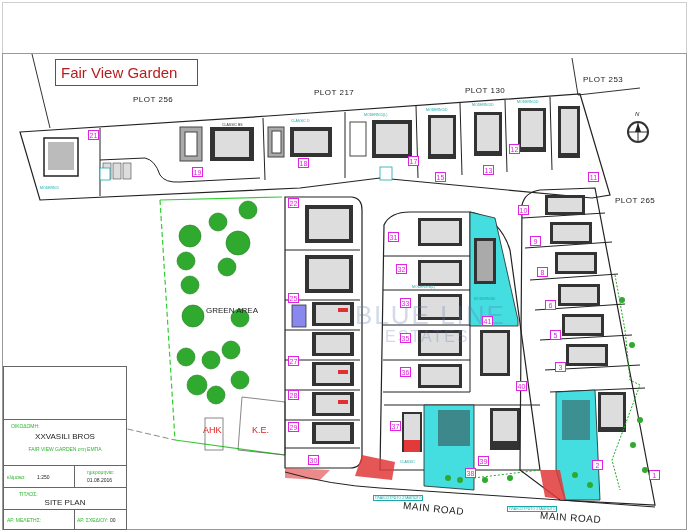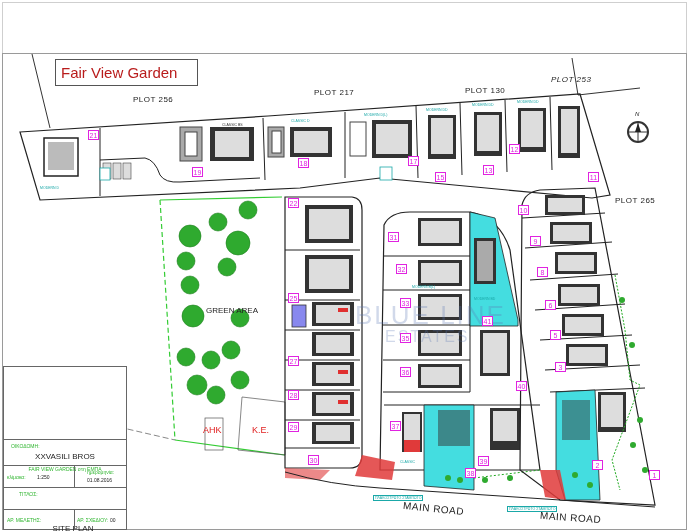--- a/index.html
+++ b/index.html
@@ -228,21 +228,21 @@
       <line x1="638" y1="122" x2="638" y2="142" stroke="#333"></line>
       <polygon points="638,123 641,132 635,132" fill="#222"></polygon>
     </g>
   </svg>
 
   <div class="title-box">Fair View Garden</div>
 
   <div class="plot-label" style="left:133px;top:95px;">PLOT 256</div>
   <div class="plot-label" style="left:314px;top:88px;">PLOT 217</div>
   <div class="plot-label" style="left:465px;top:86px;">PLOT 130</div>
-  <div class="plot-label" style="left:551px;top:75px;font-style:italic;">PLOT 253</div>
+  <div class="plot-label" style="left:583px;top:75px;">PLOT 253</div>
   <div class="plot-label" style="left:615px;top:196px;">PLOT 265</div>
 
   <div class="road-label" style="left:403px;top:503px;transform:rotate(6deg);">MAIN ROAD</div>
   <div class="road-label" style="left:540px;top:512px;transform:rotate(4deg);">MAIN ROAD</div>
 
   <div class="green-label" style="left:206px;top:278px;">GREEN AREA</div>
   <div class="red-label" style="left:203px;top:425px;">AHK</div>
   <div class="red-label" style="left:252px;top:425px;">K.E.</div>
   <div class="plot-label" style="left:635px;top:111px;font-size:6px;font-style:italic;">N</div>
 
@@ -291,35 +291,35 @@
   <div class="model" style="left:364px;top:113px;">MODERN D(L)</div>
   <div class="model" style="left:426px;top:108px;">MODERN DD</div>
   <div class="model" style="left:472px;top:103px;">MODERN DD</div>
   <div class="model" style="left:517px;top:100px;">MODERN DD</div>
   <div class="model" style="left:412px;top:285px;">MODERN B(L)</div>
   <div class="model" style="left:474px;top:297px;">MODERN BD</div>
   <div class="model" style="left:400px;top:460px;">CLASSIC</div>
 
   <div class="legend">
     <div class="row" style="top:0;height:56px;border-top:none;"></div>
-    <div class="row" style="top:72px;height:42px;padding-left:25px;">
+    <div class="row" style="top:52px;height:42px;padding-left:25px;">
       <div class="lg-green" style="position:absolute;left:7px;top:3px;">ΟΙΚΟΔΟΜΗ:</div>
       <div class="lg-text" style="position:absolute;left:0;width:122px;text-align:center;top:12px;font-size:8px;">XXVASILI BROS</div>
       <div class="lg-green" style="position:absolute;left:0;width:122px;text-align:center;top:26px;">FAIR VIEW GARDEN στη ΕΜΠΑ</div>
     </div>
     <div class="row" style="top:98px;height:22px;">
       <div style="position:absolute;left:70px;top:0;height:22px;border-left:1px solid #666;"></div>
       <div class="lg-green" style="position:absolute;left:3px;top:8px;">κλίμακα:</div>
       <div class="lg-text" style="position:absolute;left:33px;top:8px;">1:250</div>
       <div class="lg-green" style="position:absolute;left:83px;top:3px;">ημερομηνία:</div>
       <div class="lg-text" style="position:absolute;left:83px;top:11px;">01.08.2016</div>
     </div>
     <div class="row" style="top:120px;height:22px;">
       <div class="lg-green" style="position:absolute;left:15px;top:3px;">ΤΙΤΛΟΣ:</div>
-      <div class="lg-text" style="position:absolute;left:8px;width:122px;text-align:center;top:10px;font-size:8px;margin-top:26px;">SITE PLAN</div>
+      <div class="lg-text" style="position:absolute;left:0;width:122px;text-align:center;top:10px;font-size:8px;">SITE PLAN</div>
     </div>
     <div class="row" style="top:142px;height:20px;">
       <div style="position:absolute;left:70px;top:0;height:20px;border-left:1px solid #666;"></div>
       <div class="lg-green" style="position:absolute;left:3px;top:7px;">ΑΡ. ΜΕΛΕΤΗΣ:</div>
       <div class="lg-green" style="position:absolute;left:73px;top:7px;">ΑΡ. ΣΧΕΔΙΟΥ:</div>
       <div class="lg-text" style="position:absolute;left:106px;top:7px;">00</div>
     </div>
   </div>
 </div>
 

